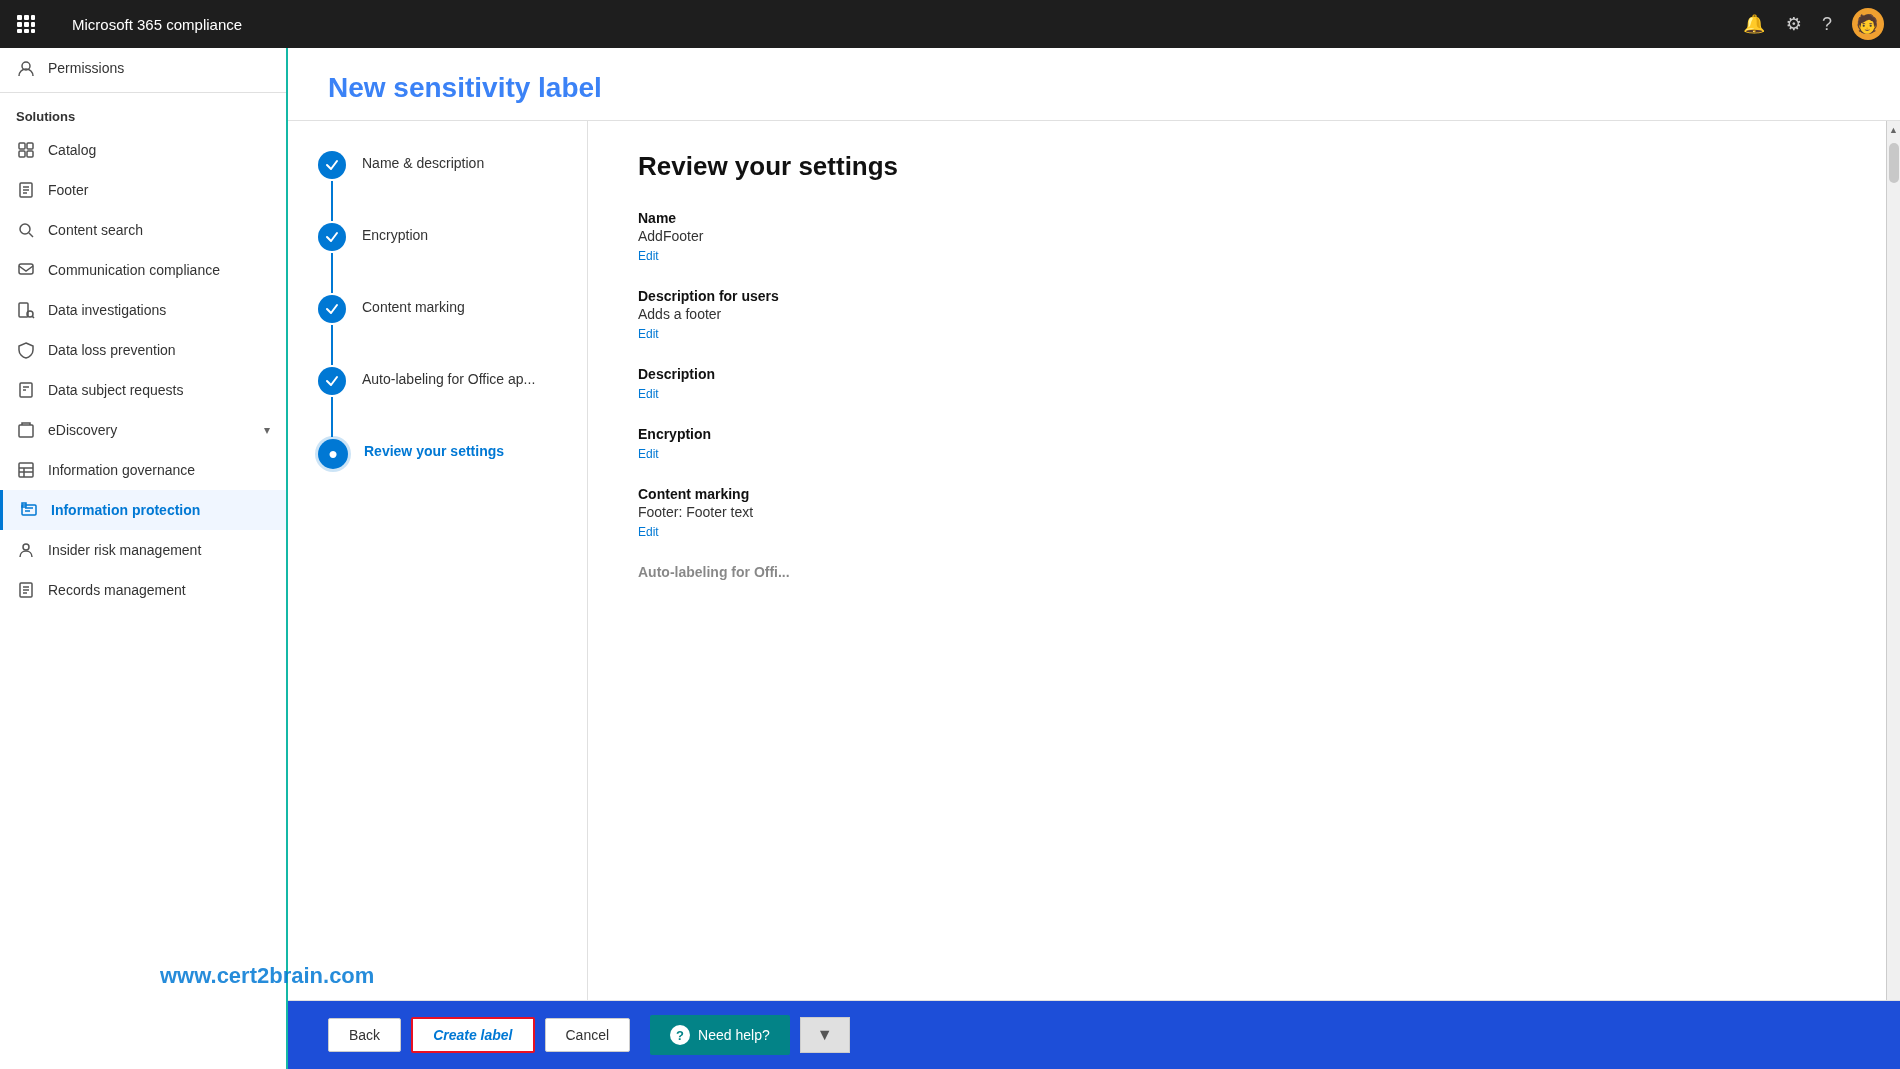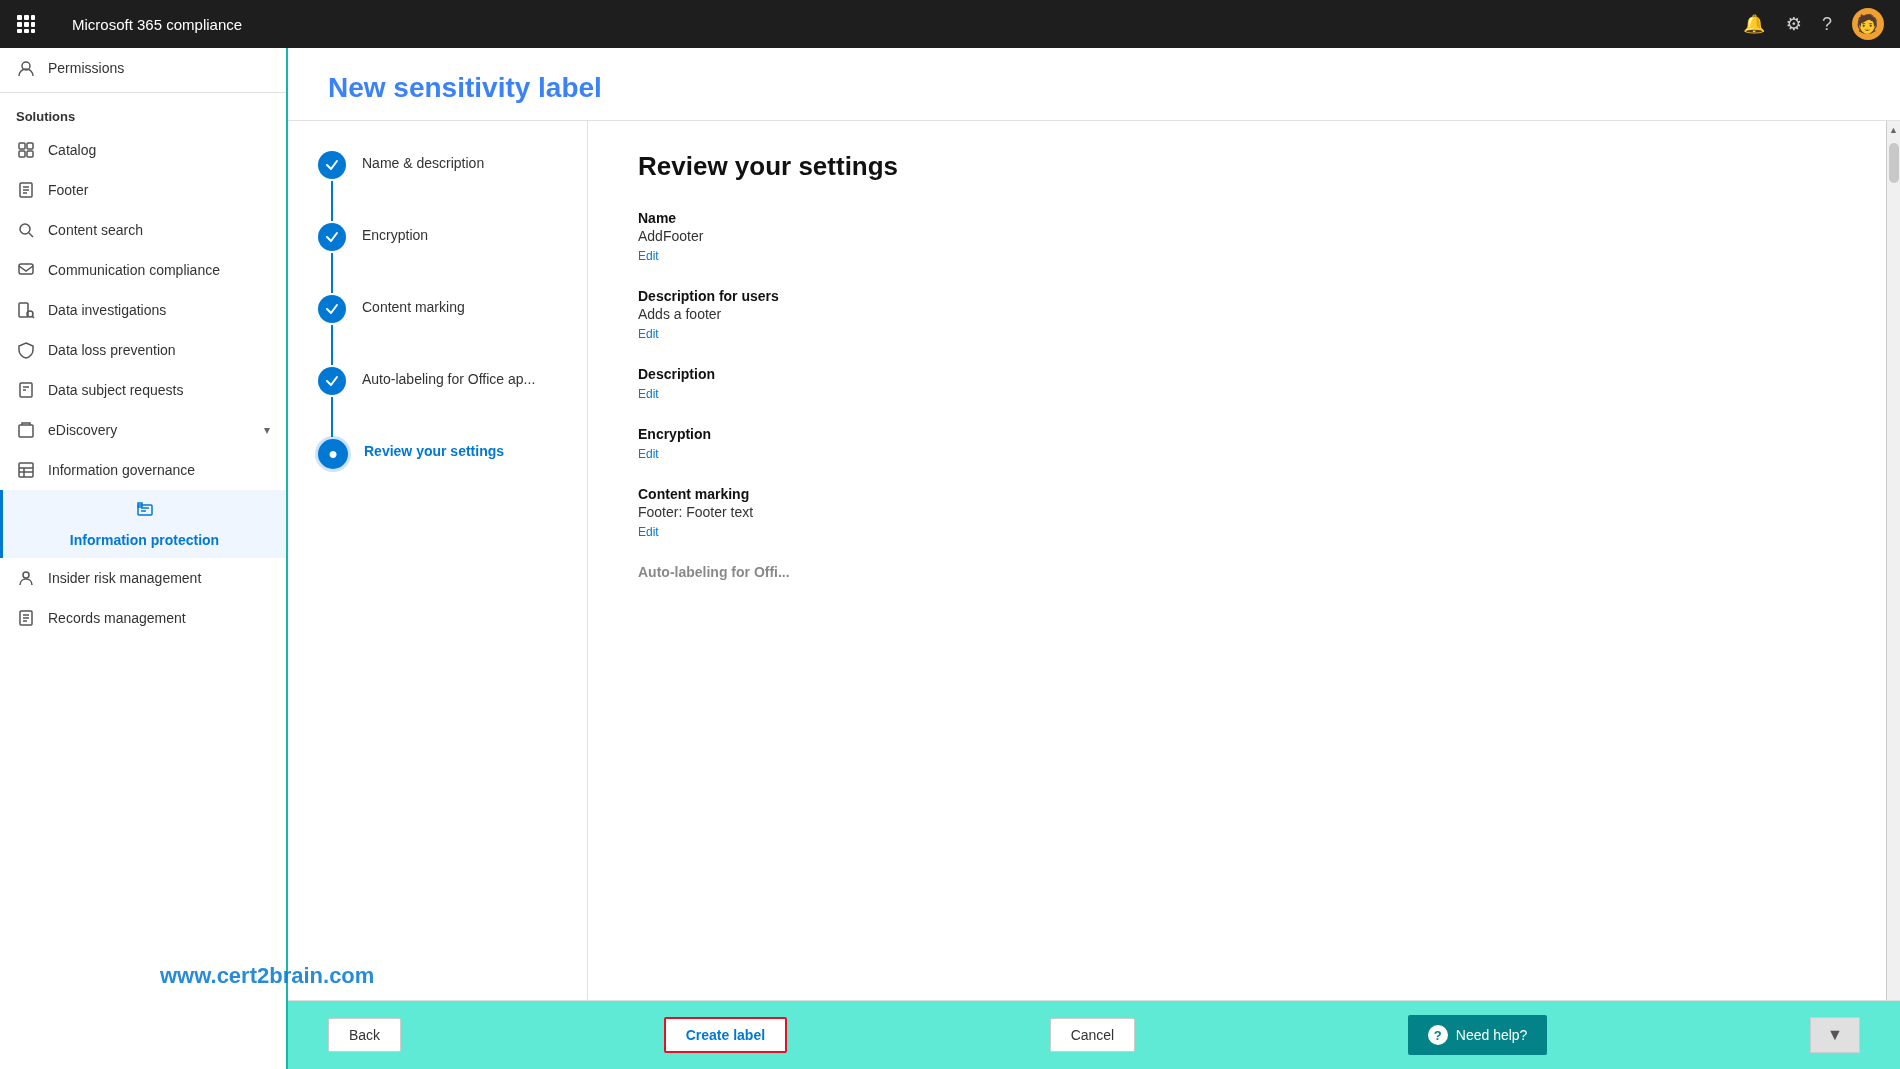--- a/index.html
+++ b/index.html
@@ -34,21 +34,21 @@
     }
     .sidebar-item {
       display: flex;
       align-items: center;
       padding: 10px 16px;
       cursor: pointer;
       font-size: 14px;
       color: #333;
       gap: 12px;
     }
-    .sidebar-item.active { border-left: 3px solid #0078d4; background: #f0f6ff; font-weight: 600; flex-direction: column; }
+    .sidebar-item.active { border-left: 3px solid #0078d4; background: #f0f6ff; font-weight: 600; }
     .sidebar-item-icon { width: 20px; height: 20px; display: flex; align-items: center; justify-content: center; color: #555; flex-shrink: 0; }
     .sidebar-section-label { padding: 12px 16px 6px 16px; font-size: 13px; font-weight: 700; color: #333; }
     .sidebar-divider { border: none; border-top: 1px solid #e0e0e0; margin: 4px 0; }
     .sidebar-item-expand { margin-left: auto; font-size: 12px; color: #666; }
 
     
     .content-area {
       flex: 1;
       background: #fff;
       overflow: hidden;
@@ -128,43 +128,44 @@
       overflow-y: auto;
     }
     .review-panel h2 { font-size: 26px; font-weight: 700; color: #111; margin-bottom: 28px; }
     .review-section { margin-bottom: 24px; }
     .review-section-title { font-size: 14px; font-weight: 700; color: #111; margin-bottom: 2px; }
     .review-section-value { font-size: 14px; color: #333; margin-bottom: 2px; }
     .review-section-edit { font-size: 12px; color: #0078d4; cursor: pointer; display: inline-block; }
 
     
     .footer {
-      background: #5eead4;
+      background: #1d4ed8;
       border-top: 1px solid #e0e0e0;
       padding: 14px 40px;
       display: flex;
-      justify-content: space-between;
+      justify-content: flex-start;
       align-items: center;
       gap: 10px;
       flex-shrink: 0;
     }
     .footer-btn {
       padding: 8px 20px;
       font-size: 14px;
       border-radius: 2px;
       cursor: pointer;
       border: 1px solid #ccc;
       background: #fff;
       color: #333;
     }
     .footer-btn.primary {
       background: #fff;
       color: #0078d4;
       border: 2px solid #e81123;
       font-weight: 600;
+      font-style: italic;
     }
     .footer-btn.secondary {
       background: #fff;
       color: #333;
     }
 
     
     .need-help-btn {
       background: #038387;
       color: #fff;

